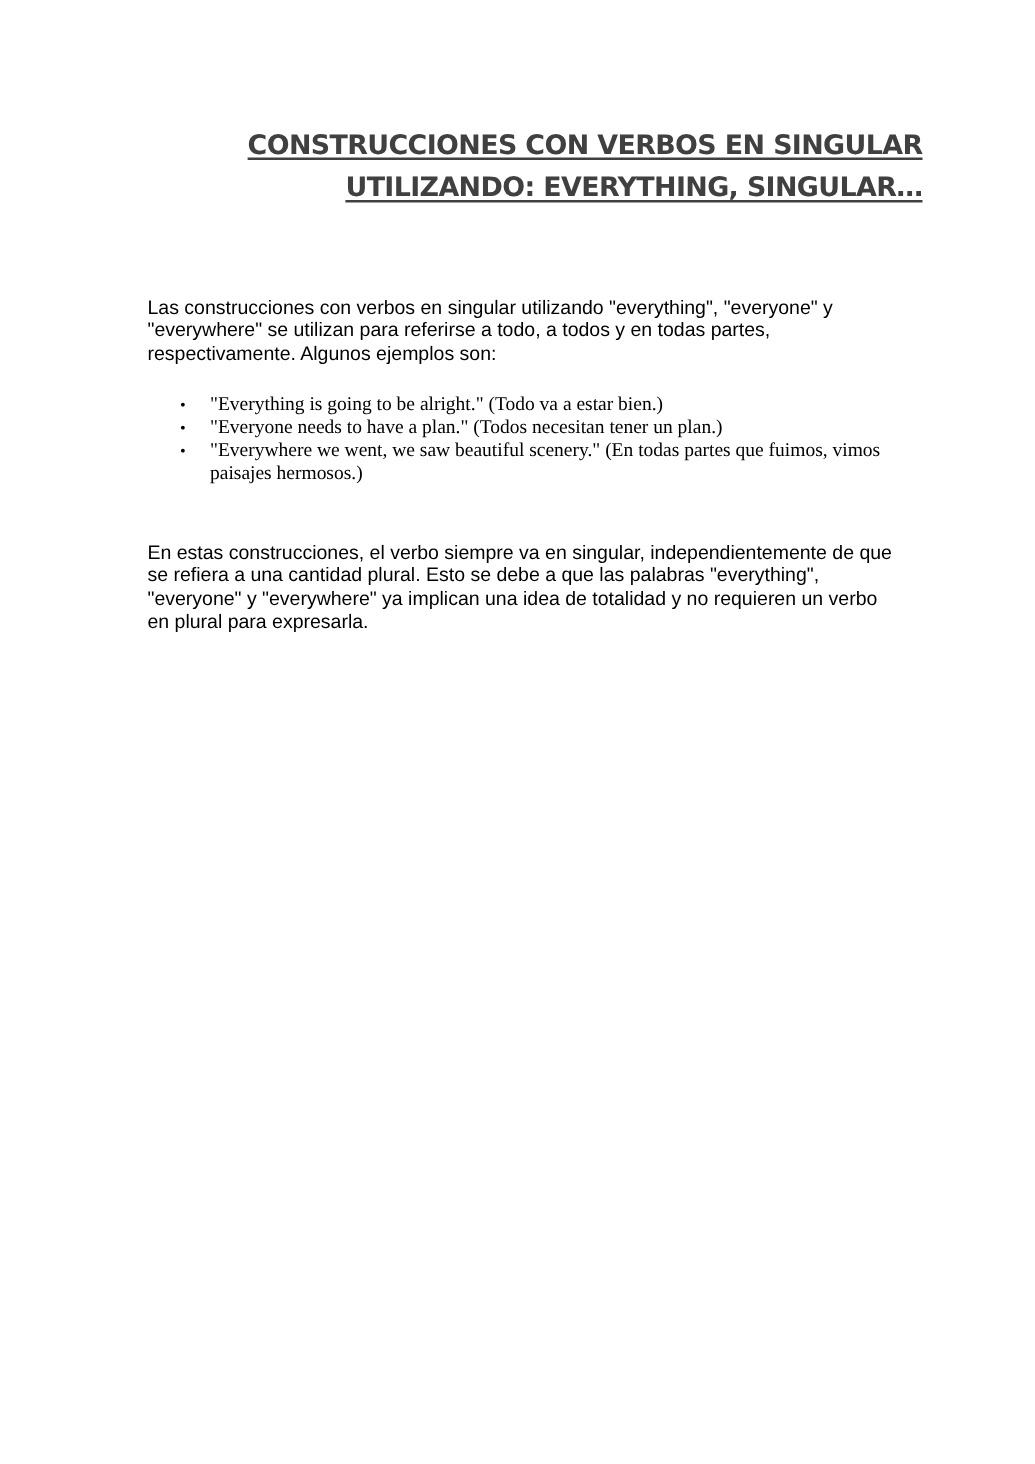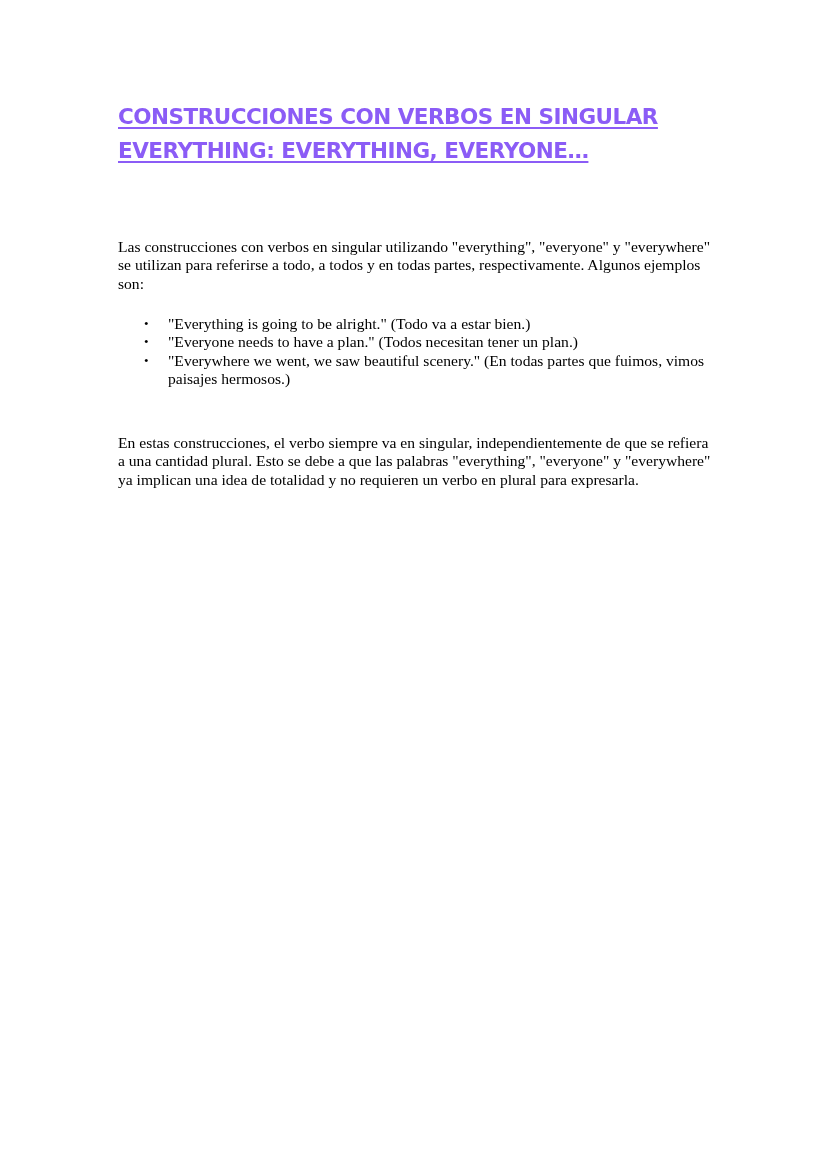--- a/index.html
+++ b/index.html
@@ -28,24 +28,25 @@
       width: 620px;
       margin: 0;
       font-family: "DejaVu Sans", "Liberation Sans", sans-serif;
       font-weight: bold;
       font-size: 21.5px;
       line-height: 34px;
       letter-spacing: -0.5px;
       text-decoration: underline;
       text-decoration-thickness: 2px;
       text-underline-offset: 3px;
-      color: #8b5cf6;
+      color: #404040;
+      text-align: right;
     }
     .body-text {
-      font-family: Liberation Serif, serif;
+      font-family: Liberation Sans, sans-serif;
       font-size: 15.6px;
       line-height: 18.4px;
       color: #000;
       margin: 0;
     }
     .intro {
       position: absolute;
       left: 118px;
       top: 238px;
       width: 600px;
@@ -79,21 +80,21 @@
       width: 600px;
     }
   </style>
 </head>
 <body>
 
 <div class="page">
 
   <h1 class="title">
     <span>CONSTRUCCIONES CON VERBOS EN SINGULAR</span><br>
-    <span>EVERYTHING: EVERYTHING, EVERYONE…</span>
+    <span>UTILIZANDO: EVERYTHING, SINGULAR…</span>
   </h1>
 
   <p class="body-text intro">Las construcciones con verbos en singular utilizando "everything", "everyone" y "everywhere" se utilizan para referirse a todo, a todos y en todas partes, respectivamente. Algunos ejemplos son:</p>
 
   <ul class="examples">
     <li>
       <span class="bullet">•</span>
       <span>"Everything is going to be alright." (Todo va a estar bien.)</span>
     </li>
     <li>

